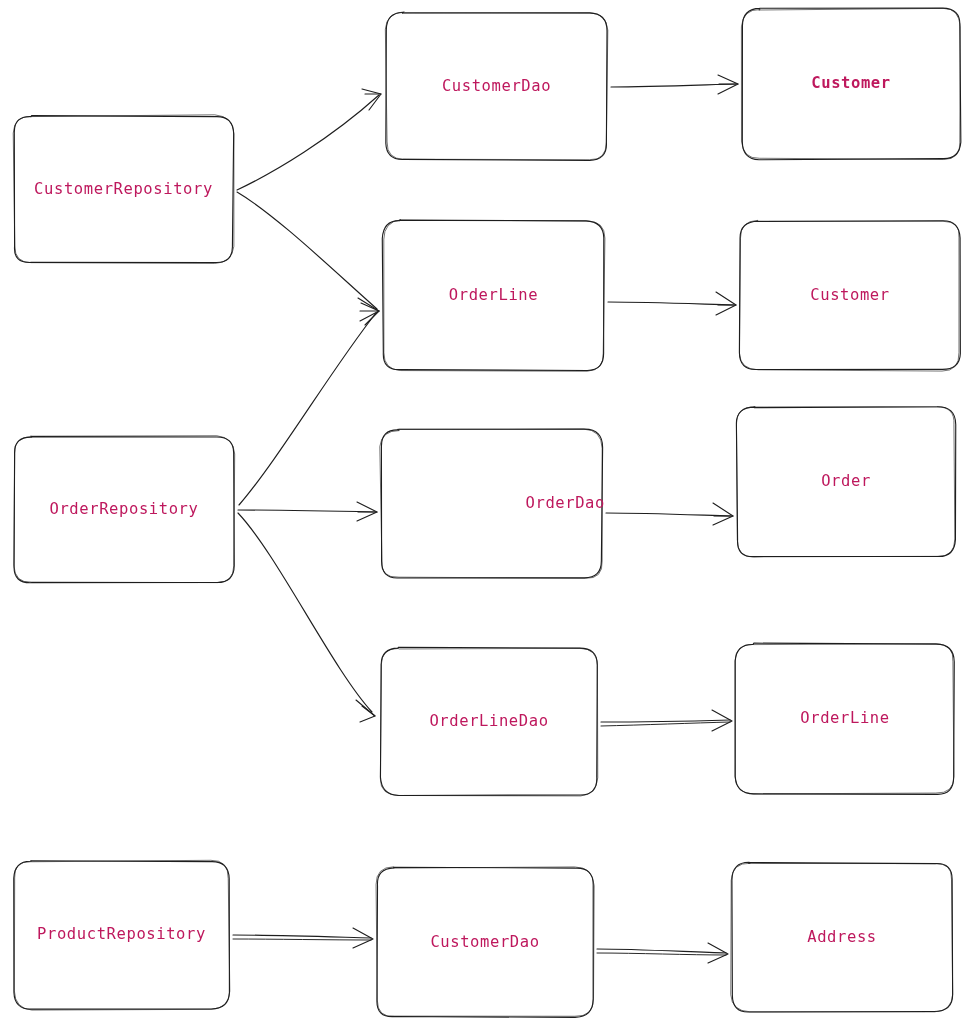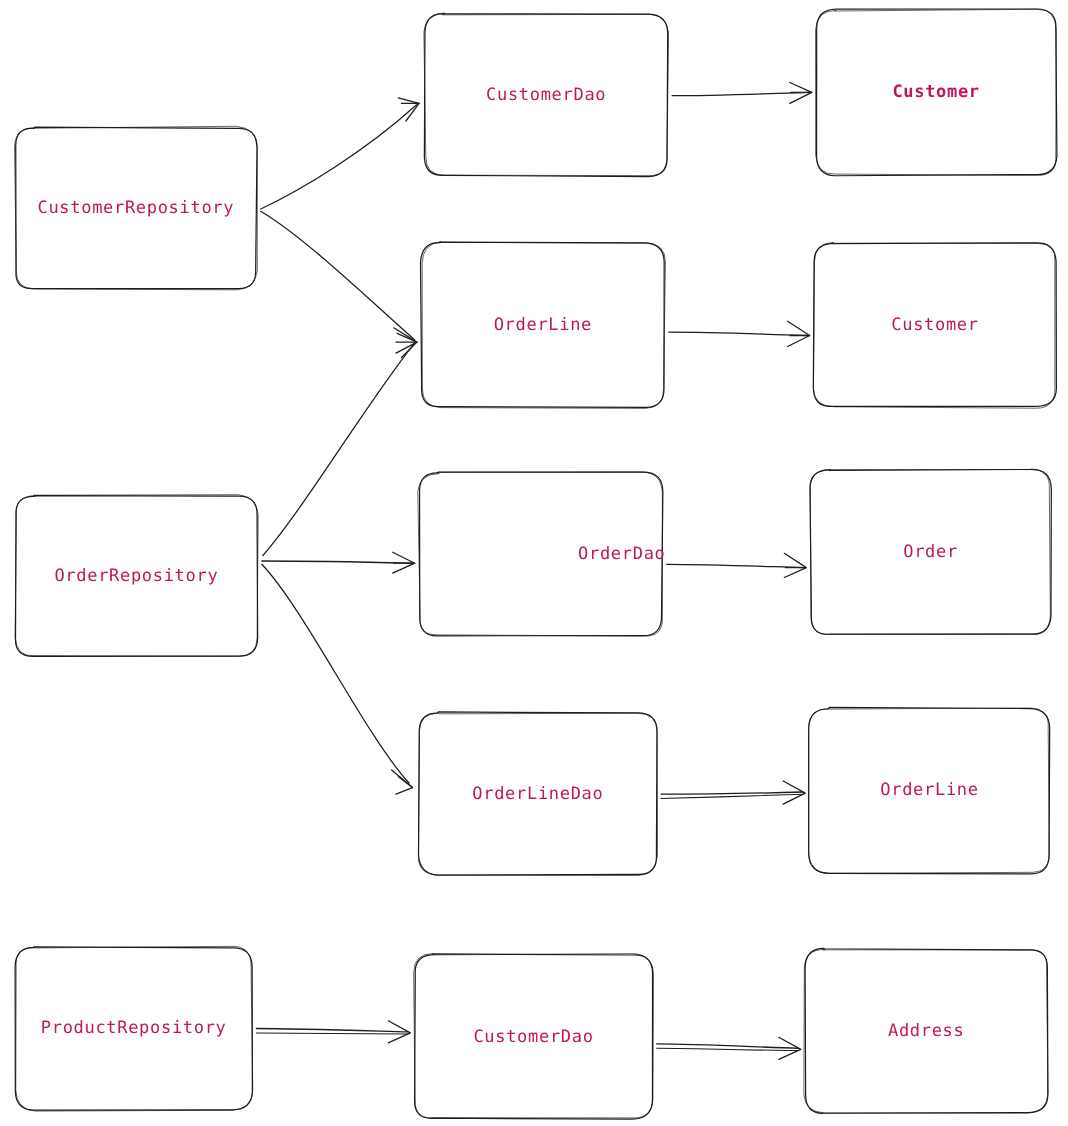--- a/index.html
+++ b/index.html
@@ -157,21 +157,21 @@
   </svg>
 
   <div class="node" style="left: 11px; top: 113px; width: 225px; height: 153px;">
     <svg class="node-shape" preserveAspectRatio="none" viewBox="-3 -3 231 159">
         <path class="rough-rect" d="M 18.15528968915124,-0.3211763379728312 L 207.06766719858518,0.7793470390044839 Q 225.2754966740848,0.04672470132202129 225.59182968204462,18.664522553172205 L 224.31929550176454,135.79579701497954 Q 224.53541412369134,152.50936741843324 207.78841619565543,152.29445457462896 L 17.814503145504045,152.24840564730036 Q -0.6848104059159805,153.27789480736382 0.6784215934008462,135.4953260427785 L 0.3859579091826259,17.301940727281355 Q 0.18898987816134005,-0.0064662929654430105 17.52623786941461,0.6277103907557718 Z"></path>
         <path class="rough-rect pass2" d="M 16.96539144523693,0.7265582808882736 L 206.1512260438647,-1.134706807106131 Q 225.51957191606962,0.5730909355790778 225.87171077824743,18.762289238889835 L 225.80604457948638,135.5820173271848 Q 223.88687496189348,152.61362292804458 206.16065740602122,153.38125112130365 L 17.71938629193203,152.51858825717056 Q 0.6964462289104453,152.5509338382403 0.8986770639655539,135.13940734925652 L -0.7186477658891341,17.908813548604407 Q 0.17774362628243115,-0.20371427489617572 17.516007328366864,0.8166386613699789 Z"></path>
       </svg>
     <span class="node-label">CustomerRepository</span>
   </div>
 
-  <div class="node" style="left: 11px; top: 448px; width: 226px; height: 152px;">
+  <div class="node" style="left: 11px; top: 434px; width: 226px; height: 152px;">
     <svg class="node-shape" preserveAspectRatio="none" viewBox="-3 -3 232 158">
         <path class="rough-rect" d="M 18.16126613661706,-0.23477497074509737 L 208.3479162221532,0.13899059339379463 Q 225.83914394408424,0.11796855969259923 225.57977352160017,17.337998819415457 L 226.14605531736558,134.04010696450254 Q 225.92752761874698,151.67200393698738 207.92304763827616,151.32743606573317 L 18.433899736978997,151.52376689925964 Q -0.606957387834302,152.5602818495409 0.1661895756452296,134.18811035202262 L 0.6915374762804888,17.597906494325915 Q -0.03130798304048739,-0.17037353486305734 18.210543823712758,0.2883483891786767 Z"></path>
         <path class="rough-rect pass2" d="M 17.355912781020585,-0.7390868423222968 L 208.28160119125695,-1.199133110045983 Q 225.4795633956229,0.6646626957993315 226.63918972101024,17.837025261408197 L 225.68117733042743,134.0222684865921 Q 225.4094076159454,151.5017133716036 208.82436885928007,151.478582573253 L 18.227330589959085,150.9412549973192 Q 0.9015936622869193,152.4490767486622 -0.12361879298631977,133.21799688358698 L 0.7859416732499105,17.491593933427517 Q -0.6685913083462935,-0.10768883177437302 18.659452916057525,-0.3263079639181066 Z"></path>
       </svg>
     <span class="node-label">OrderRepository</span>
   </div>
 
   <div class="node" style="left: 11px; top: 858px; width: 221px; height: 154px;">
     <svg class="node-shape" preserveAspectRatio="none" viewBox="-3 -3 227 160">
         <path class="rough-rect" d="M 17.201675987244432,-0.1261949111363827 L 202.37334623344864,0.7848365314234219 Q 220.64428558370298,0.12166900677684184 221.1486495976097,18.637971497251637 L 221.3537460332521,136.75910797191742 Q 220.61074676532797,153.56281280534472 202.99269871748643,153.83090267210775 L 18.457951164831385,154.01053371467188 Q 0.71039104532003,154.44601192532386 0.006422233957062673,136.66419277259345 L -0.1767091748196209,18.134900474983688 Q 0.6218366629545748,-0.060321998251751996 17.740243339790144,0.3905370717824145 Z"></path>
@@ -229,21 +229,21 @@
   </div>
 
   <div class="node" style="left: 737px; top: 218px; width: 226px; height: 155px;">
     <svg class="node-shape" preserveAspectRatio="none" viewBox="-3 -3 232 161">
         <path class="rough-rect" d="M 17.618904304699463,0.6167306906621581 L 208.07707233469796,-0.1437353131099303 Q 225.20112171173147,-0.40438437964971385 226.01338949241367,17.783340835842928 L 226.2839649205487,137.71370887826836 Q 225.68314399741737,154.2320407867581 207.83288463979628,154.21632270813748 L 17.661020320868595,154.29639320378024 Q -0.5636394022794624,155.38047742898598 -0.5421600340596214,136.45300297748904 L 0.1595358853039965,17.464469528321395 Q 0.20472683953341414,0.7695070274032221 18.66758346625957,0.3732475286225079 Z"></path>
         <path class="rough-rect pass2" d="M 17.68594551127681,0.27803535530252166 L 208.46582832413998,0.3852619178524529 Q 226.45352363663423,0.5440509804263948 224.86153144839292,16.91690260475357 L 224.86571773293696,136.72899985654698 Q 225.4250468257,156.07762746916973 207.48919096025136,155.9994162569751 L 18.942684460684045,154.6884108547533 Q 0.3872363097906283,154.25589056036245 -0.4227100607113494,137.99074249369593 L 0.5370391853791844,18.135722351696213 Q 0.29765625069740054,0.044544983489692665 17.729635620550084,-0.5056411739930702 Z"></path>
       </svg>
     <span class="node-label">Customer</span>
   </div>
 
-  <div class="node" style="left: 734px; top: 424px; width: 224px; height: 156px;">
+  <div class="node" style="left: 734px; top: 404px; width: 224px; height: 156px;">
     <svg class="node-shape" preserveAspectRatio="none" viewBox="-3 -3 230 162">
         <path class="rough-rect" d="M 17.76143798854269,0.7904998786703218 L 205.26605834964013,-0.14650568931666472 Q 224.4240285879113,-0.7530427932520597 224.68484863708022,18.372488213131433 L 224.37085323388263,137.8453748706008 Q 223.31628017430953,156.1820677284999 205.917535019255,155.40058403024477 L 17.975582552317334,155.43965473186208 Q -0.37694144229262205,156.5404182440324 0.6770820624553981,137.67656326316137 L -0.5393608092048023,17.553040361568815 Q -0.6899048804724146,0.3422229295327435 18.141004753550984,0.2774374013195921 Z"></path>
         <path class="rough-rect pass2" d="M 17.603558063881266,0.12275476517284058 L 204.88492174152515,-0.03868238871855776 Q 224.1393095022716,-0.35812168082134876 222.8160200119093,18.55879274986628 L 223.7691457752926,137.16473522203265 Q 223.7140631441558,155.99887533243694 205.58255186117373,155.20622320194087 L 17.60573537387221,155.68973236125416 Q 0.5566223152711159,156.90622100928158 0.3991973884399968,137.88596649220491 L -0.45073242152609505,19.04517974958065 Q -0.9261749266303028,-0.813990711986083 18.636610651871475,0.1258043295358328 Z"></path>
       </svg>
     <span class="node-label">Order</span>
   </div>
 
   <div class="node" style="left: 733px; top: 641px; width: 224px; height: 156px;">
     <svg class="node-shape" preserveAspectRatio="none" viewBox="-3 -3 230 162">
         <path class="rough-rect" d="M 18.299016953026417,-0.7866352081236594 L 205.57493557351407,0.2729213719595789 Q 223.69238395713847,0.44271202145270633 224.17925224349798,18.497292709954685 L 223.59573478717158,138.01732749977023 Q 223.7342144014939,156.67254295417692 206.4948863989184,156.28422813466017 L 18.698258591395923,155.78773460415553 Q 0.1976512913581223,155.89497642549452 -0.7083026885559329,137.45693020832582 L -0.7434506416057473,17.853977155989956 Q 0.38061389978072335,0.2602640156914779 17.695642280809416,0.6850763327838278 Z"></path>

